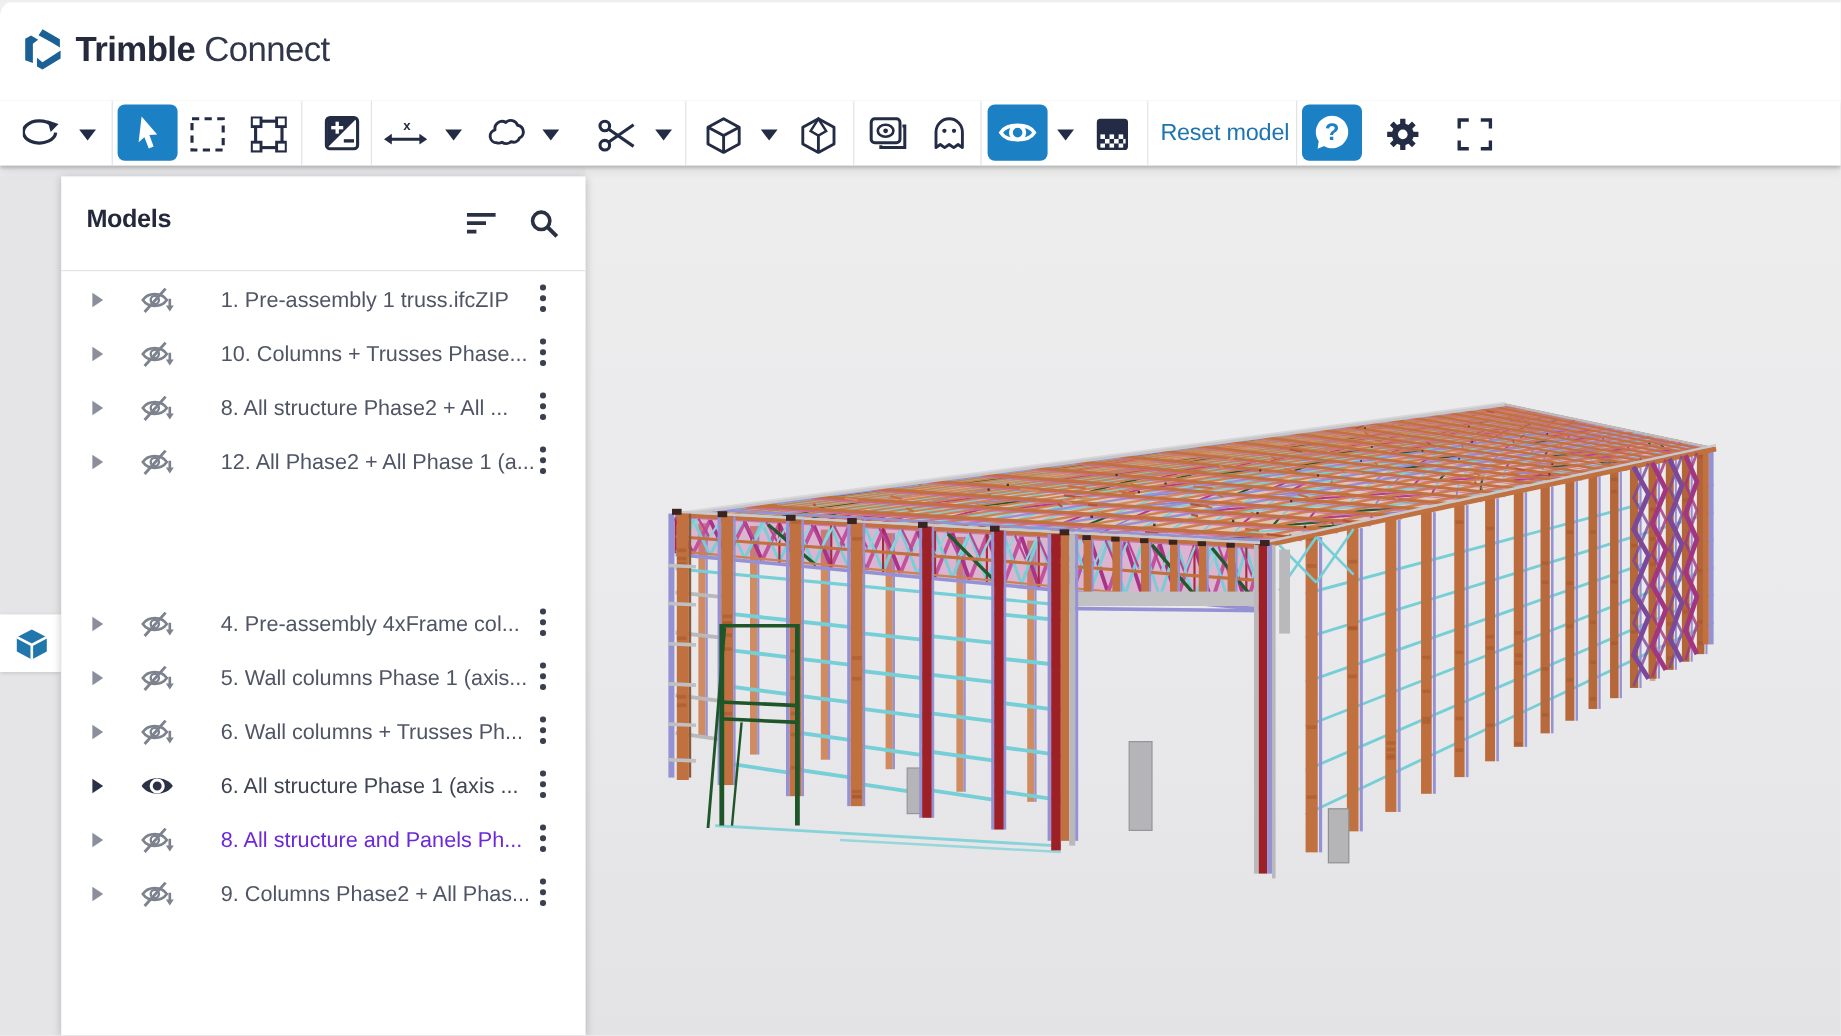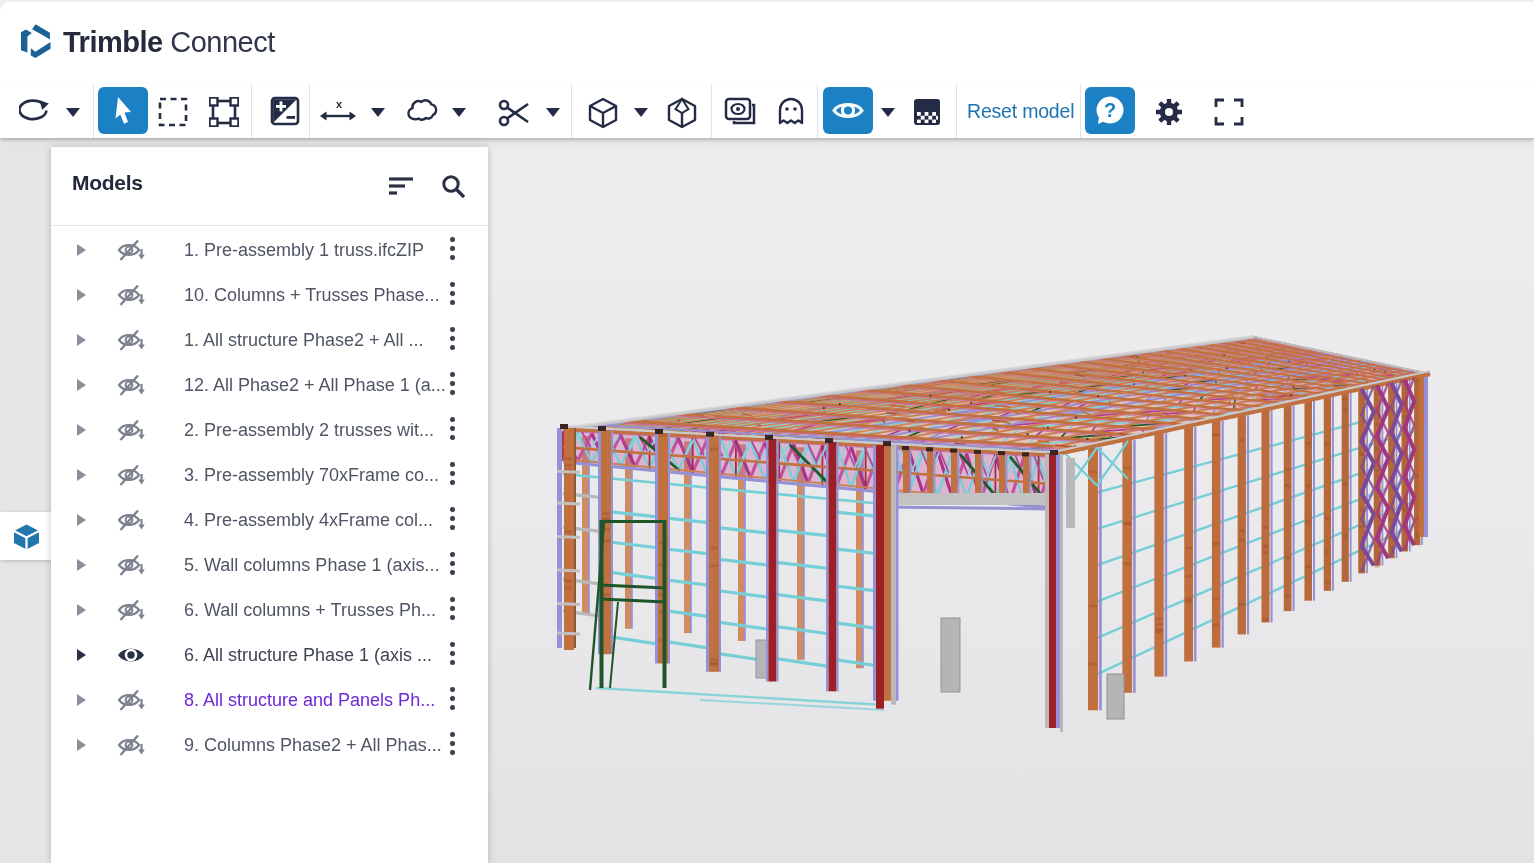--- a/index.html
+++ b/index.html
@@ -1495,21 +1495,21 @@
   <div class="rcaret" style="border-left-color:#8a8f9b"></div>
   <svg class="reye" width="28" height="26" viewBox="0 0 28 26">
  <g stroke="#7c828e" fill="none">
   <path d="M2 13 C6.5 6.5 17.5 6.5 22 13 C17.5 19.5 6.5 19.5 2 13 Z" stroke-width="2.2"></path>
   <circle cx="12" cy="13" r="3.4" stroke-width="2.0"></circle>
   <line x1="3.5" y1="23" x2="21" y2="3.5" stroke-width="2.4"></line>
   <path d="M24.5 12 L24.5 19" stroke-width="2.2"></path>
  </g>
  <path d="M21.2 17.5 L27.8 17.5 L24.5 22.5 Z" fill="#7c828e"></path>
 </svg>
-  <div class="rtext" style="color:#4f5564">1. All structure Phase2 + All ...</div>
+  <div class="rtext" style="color:#4f5564">8. All structure Phase2 + All ...</div>
   <div class="rdots">
           <i></i>
           <i></i>
           <i></i>
         </div>
 </div>
 <div class="row" style="top:216px">
   <div class="rcaret" style="border-left-color:#8a8f9b"></div>
   <svg class="reye" width="28" height="26" viewBox="0 0 28 26">
  <g stroke="#7c828e" fill="none">
@@ -1520,56 +1520,20 @@
  </g>
  <path d="M21.2 17.5 L27.8 17.5 L24.5 22.5 Z" fill="#7c828e"></path>
 </svg>
   <div class="rtext" style="color:#4f5564">12. All Phase2 + All Phase 1 (a...</div>
   <div class="rdots">
           <i></i>
           <i></i>
           <i></i>
         </div>
 </div>
-<div class="row" style="top:261px">
-  <div class="rcaret" style="border-left-color:#8a8f9b"></div>
-  <svg class="reye" width="28" height="26" viewBox="0 0 28 26">
- <g stroke="#7c828e" fill="none">
-  <path d="M2 13 C6.5 6.5 17.5 6.5 22 13 C17.5 19.5 6.5 19.5 2 13 Z" stroke-width="2.2"></path>
-  <circle cx="12" cy="13" r="3.4" stroke-width="2.0"></circle>
-  <line x1="3.5" y1="23" x2="21" y2="3.5" stroke-width="2.4"></line>
-  <path d="M24.5 12 L24.5 19" stroke-width="2.2"></path>
- </g>
- <path d="M21.2 17.5 L27.8 17.5 L24.5 22.5 Z" fill="#7c828e"></path>
-</svg>
-  <div class="rtext" style="color:#4f5564">2. Pre-assembly 2 trusses wit...</div>
-  <div class="rdots">
-          <i></i>
-          <i></i>
-          <i></i>
-        </div>
-</div>
-<div class="row" style="top:306px">
-  <div class="rcaret" style="border-left-color:#8a8f9b"></div>
-  <svg class="reye" width="28" height="26" viewBox="0 0 28 26">
- <g stroke="#7c828e" fill="none">
-  <path d="M2 13 C6.5 6.5 17.5 6.5 22 13 C17.5 19.5 6.5 19.5 2 13 Z" stroke-width="2.2"></path>
-  <circle cx="12" cy="13" r="3.4" stroke-width="2.0"></circle>
-  <line x1="3.5" y1="23" x2="21" y2="3.5" stroke-width="2.4"></line>
-  <path d="M24.5 12 L24.5 19" stroke-width="2.2"></path>
- </g>
- <path d="M21.2 17.5 L27.8 17.5 L24.5 22.5 Z" fill="#7c828e"></path>
-</svg>
-  <div class="rtext" style="color:#4f5564">3. Pre-assembly 70xFrame co...</div>
-  <div class="rdots">
-          <i></i>
-          <i></i>
-          <i></i>
-        </div>
-</div>
 <div class="row" style="top:351px">
   <div class="rcaret" style="border-left-color:#8a8f9b"></div>
   <svg class="reye" width="28" height="26" viewBox="0 0 28 26">
  <g stroke="#7c828e" fill="none">
   <path d="M2 13 C6.5 6.5 17.5 6.5 22 13 C17.5 19.5 6.5 19.5 2 13 Z" stroke-width="2.2"></path>
   <circle cx="12" cy="13" r="3.4" stroke-width="2.0"></circle>
   <line x1="3.5" y1="23" x2="21" y2="3.5" stroke-width="2.4"></line>
   <path d="M24.5 12 L24.5 19" stroke-width="2.2"></path>
  </g>
  <path d="M21.2 17.5 L27.8 17.5 L24.5 22.5 Z" fill="#7c828e"></path>

